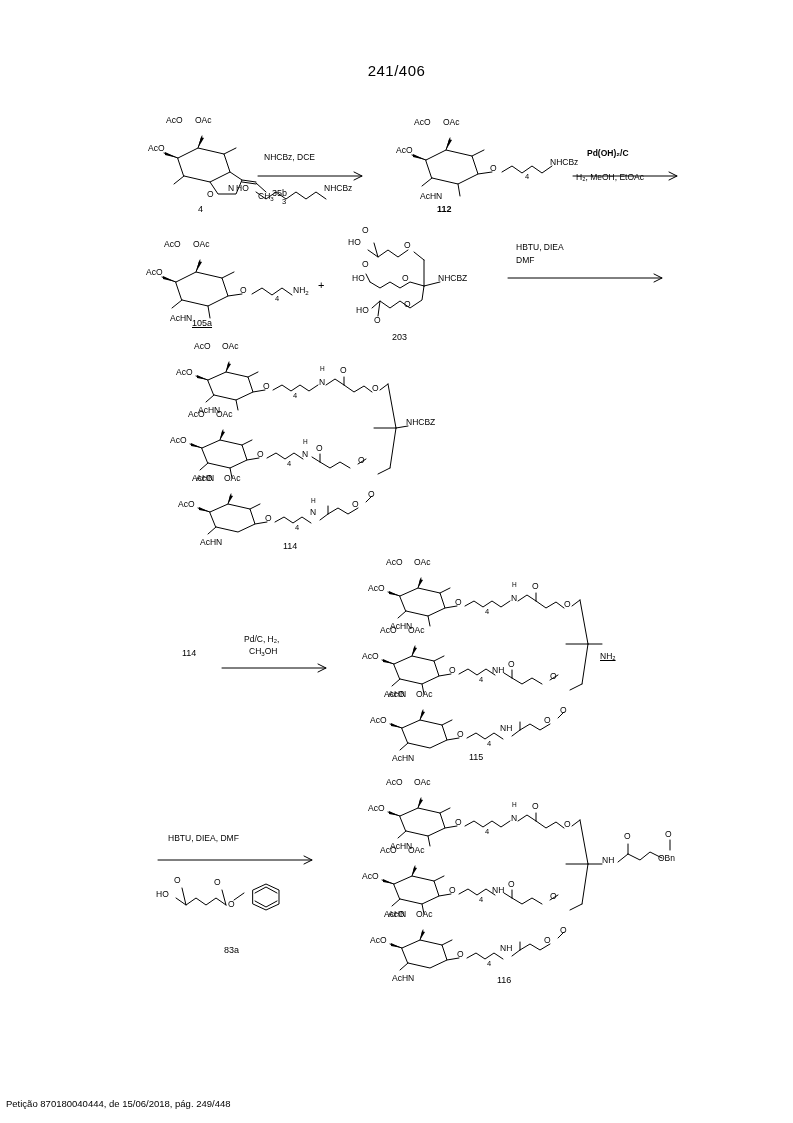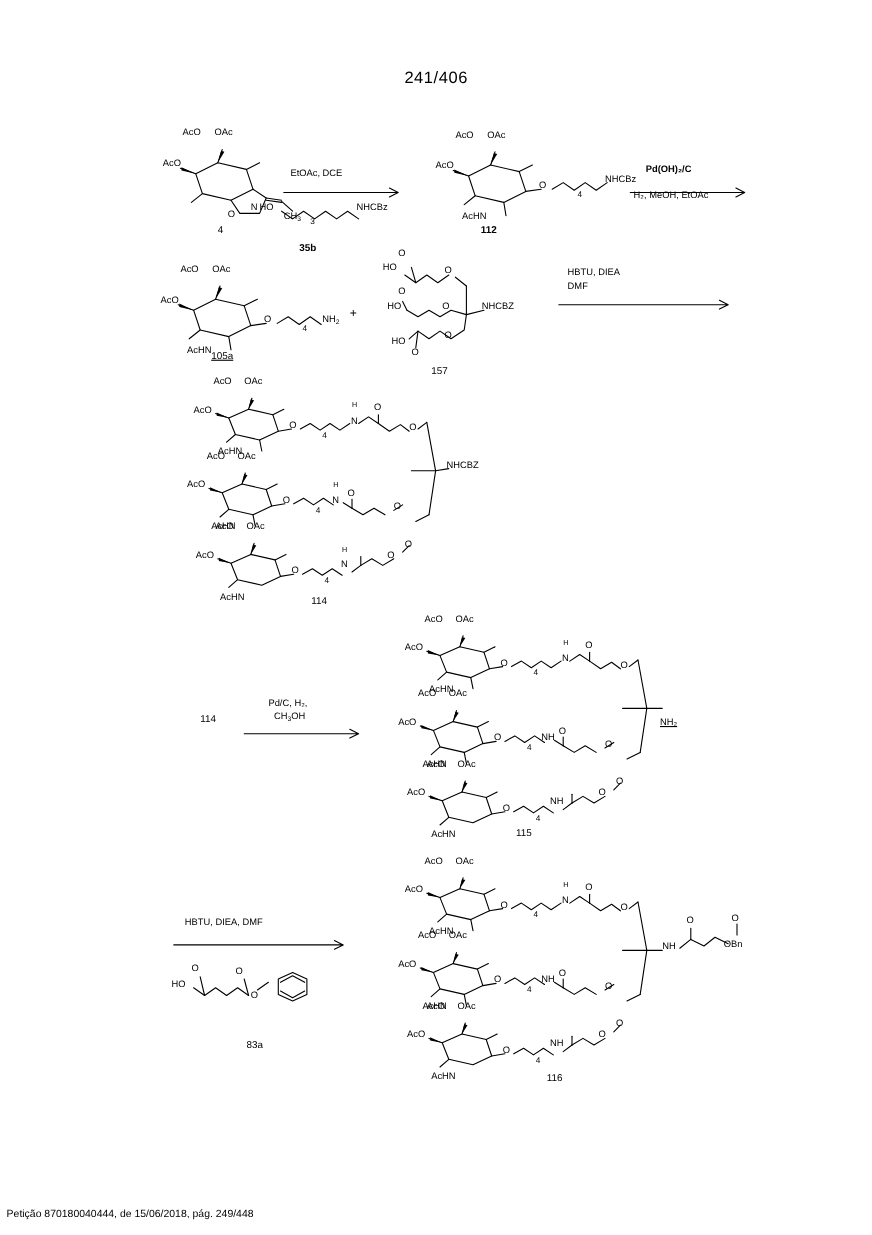--- a/index.html
+++ b/index.html
@@ -97,31 +97,31 @@
     <div class="abs lbl" style="left:57px; top:70px;">O</div>
     <div class="abs lbl" style="left:108px; top:72px;">CH<sub>3</sub></div>
   </div>
   <div class="abs cmpd" style="left:198px; top:204px;">4</div>
 
   <div class="abs" style="left:258px; top:168px;">
     <svg width="110" height="12" viewBox="0 0 110 12">
       <path class="stroke" d="M0,6 L104,6 M96,2 L104,6 L96,10"></path>
     </svg>
   </div>
-  <div class="abs cond" style="left:264px; top:152px;">EtOAc, DCE</div>
+  <div class="abs cond" style="left:264px; top:152px;">NHCBz, DCE</div>
 
   <div class="abs" style="left:238px; top:182px; width:140px; height:30px;">
     <svg width="140" height="30" viewBox="0 0 140 30">
       <path class="stroke" d="M18,10 L28,17 L38,10 L48,17 L58,10 L68,17 L78,10 L88,17"></path>
     </svg>
     <div class="abs lbl" style="left:-2px; top:2px;">HO</div>
     <div class="abs lbl" style="left:86px; top:2px;">NHCBz</div>
     <div class="abs lbl sm" style="left:44px; top:16px;">3</div>
   </div>
-  <div class="abs cmpd" style="left:272px; top:220px;font-weight:bold;">35b</div>
+  <div class="abs cmpd" style="left:272px; top:188px;">35b</div>
 
   <div class="abs" style="left:398px; top:122px; width:250px; height:95px;">
     <svg width="250" height="95" viewBox="0 0 250 95">
       <g class="stroke">
         <path d="M28,38 L48,28 L74,34 L80,52 L60,62 L34,56 Z"></path>
         <path d="M48,28 L52,16"></path>
         <path d="M28,38 L14,33"></path>
         <path d="M34,56 L24,64"></path>
         <path d="M74,34 L86,28"></path>
         <path d="M60,62 L62,74"></path>
@@ -200,21 +200,21 @@
     <div class="abs lbl" style="left:10px; top:-12px;">O</div>
     <div class="abs lbl" style="left:52px; top:3px;">O</div>
     <div class="abs lbl" style="left:0px; top:36px;">HO</div>
     <div class="abs lbl" style="left:10px; top:22px;">O</div>
     <div class="abs lbl" style="left:50px; top:36px;">O</div>
     <div class="abs lbl" style="left:86px; top:36px;">NHCBZ</div>
     <div class="abs lbl" style="left:4px; top:68px;">HO</div>
     <div class="abs lbl" style="left:22px; top:78px;">O</div>
     <div class="abs lbl" style="left:52px; top:62px;">O</div>
   </div>
-  <div class="abs cmpd" style="left:392px; top:332px;">157</div>
+  <div class="abs cmpd" style="left:392px; top:332px;">203</div>
 
   <div class="abs" style="left:508px; top:270px;">
     <svg width="160" height="12" viewBox="0 0 160 12">
       <path class="stroke" d="M0,6 L154,6 M146,2 L154,6 L146,10"></path>
     </svg>
   </div>
   <div class="abs cond" style="left:516px; top:242px;">HBTU, DIEA</div>
   <div class="abs cond" style="left:516px; top:255px;">DMF</div>
 
   <div class="abs" style="left:160px; top:352px; width:300px; height:180px;">

